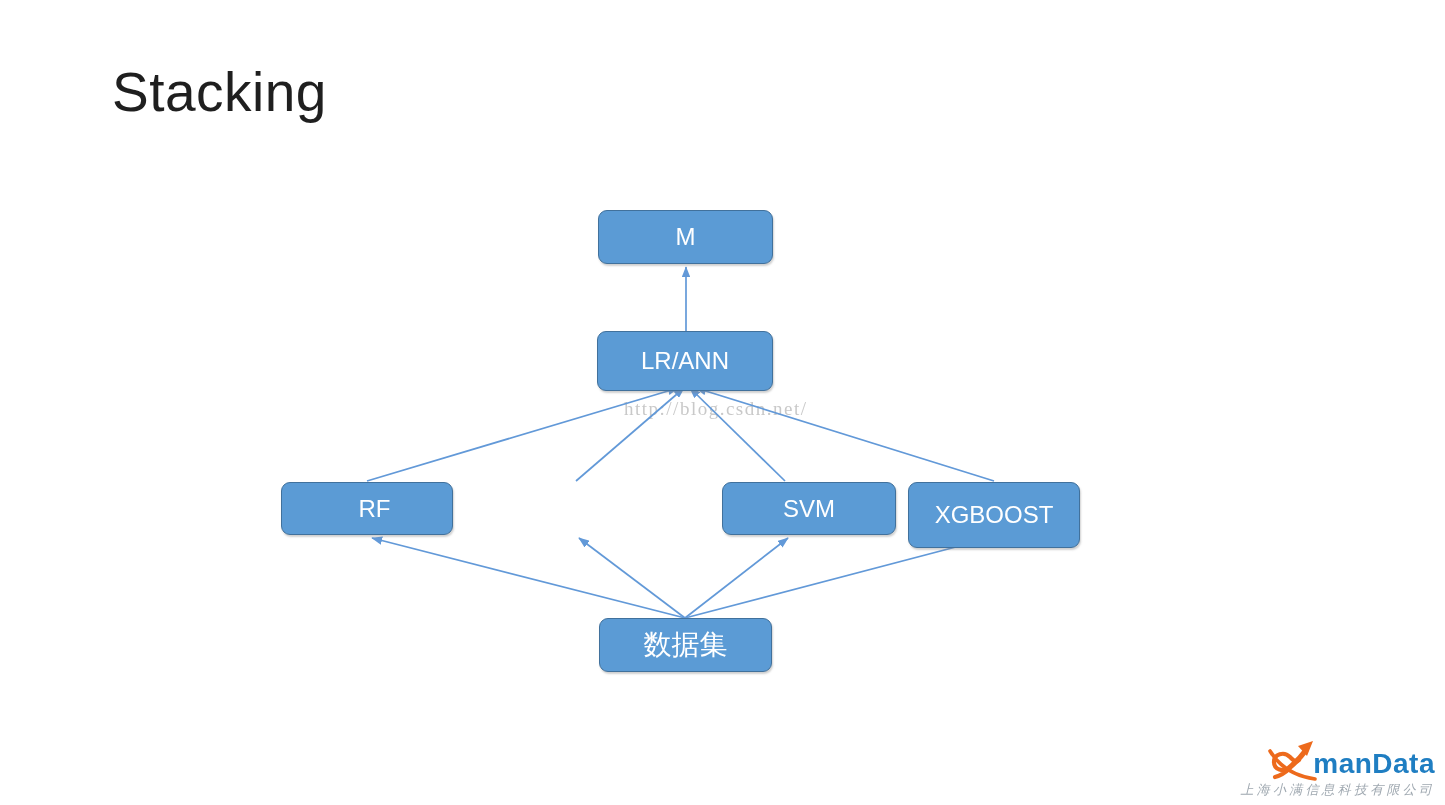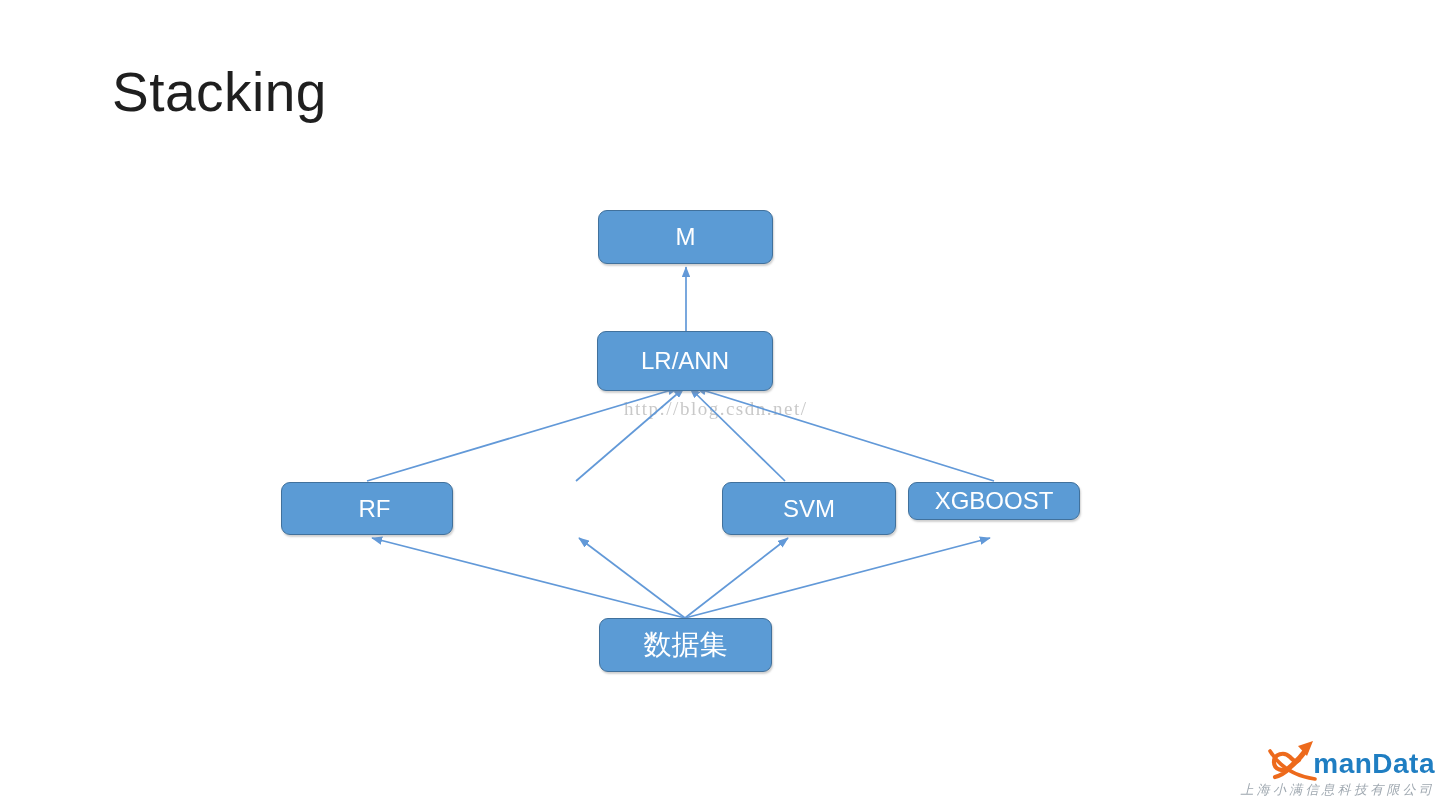--- a/index.html
+++ b/index.html
@@ -52,21 +52,21 @@
     font-size: 24px;
     box-sizing: border-box;
     box-shadow: 1px 2px 2px rgba(120,120,120,0.35);
     z-index: 3;
   }
   .node-m       { left: 598px; top: 210px; width: 175px; height: 54px; }
   .node-lr-ann  { left: 597px; top: 331px; width: 176px; height: 60px; }
   .node-rf      { left: 281px; top: 482px; width: 172px; height: 53px; padding-left: 15px; }
   .node-knn     { left: 489px; top: 482px; width: 174px; height: 53px; }
   .node-svm     { left: 698px; top: 482px; width: 174px; height: 53px; margin-left: 24px; }
-  .node-xgboost { left: 908px; top: 482px; width: 172px; height: 38px; }
+  .node-xgboost { left: 908px; top: 482px; width: 172px; height: 66px; }
   .node-dataset { left: 599px; top: 618px; width: 173px; height: 54px;
                   font-family: "DejaVu Serif", serif; font-size: 28px; }
 
   .footer-logo {
     position: absolute;
     right: 10px; top: 736px;
     width: 224px;
     z-index: 3;
   }
   .logo-row {

